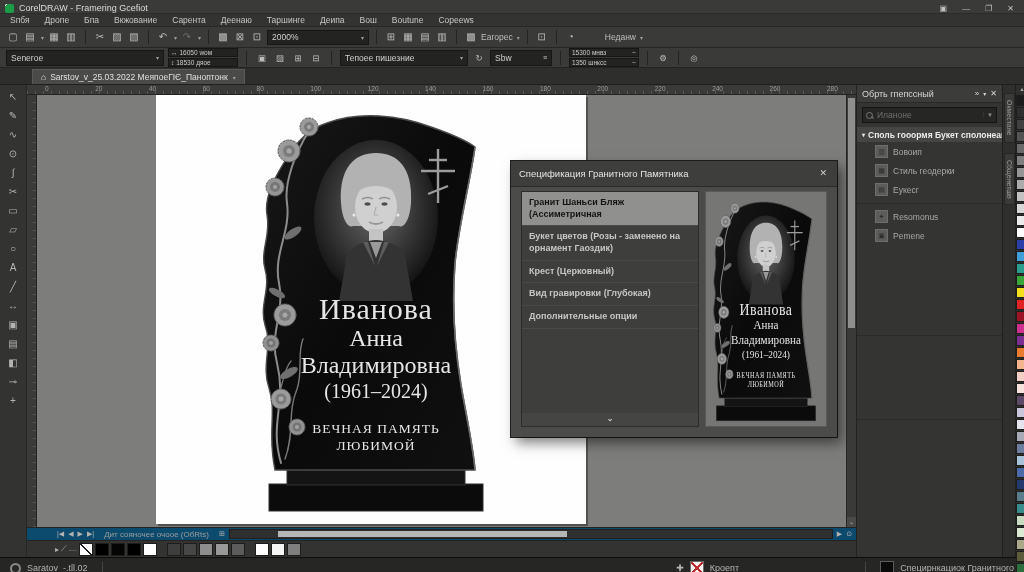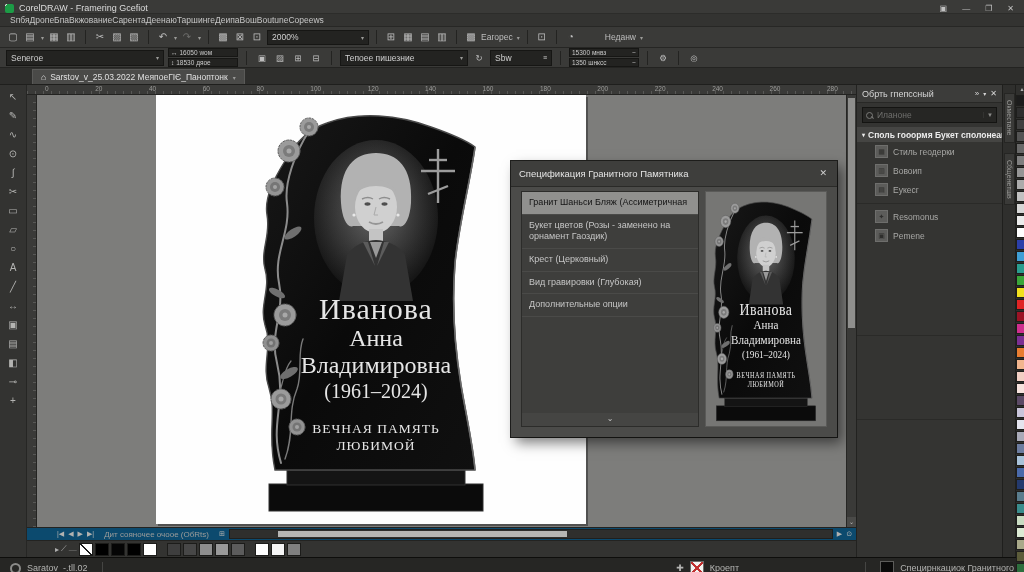--- a/index.html
+++ b/index.html
@@ -8,21 +8,21 @@
        background:#2f2f2d;-webkit-font-smoothing:antialiased;}
   .sep{width:1px;height:14px;background:#232321;margin:0 4px;}
   
   .titlebar{height:13px;background:#3a3a38;display:flex;align-items:flex-end;
             padding:0 5px;font-size:9px;color:#dcdcdc;gap:5px;border-bottom:1px solid #2c2c2a;}
   .corel-logo{width:9px;height:9px;background:#1c9c46;border-radius:2px;flex:none;
               background-image:linear-gradient(135deg,#fff 0 2px,transparent 2px);}
   .titlebar .spacer{flex:1;}
   .winbtn{font-size:8px;color:#c2c2c2;padding:0 5px;}
   .menubar{height:12px;background:#333331;display:flex;align-items:center;
-           gap:0;padding:0 10px;font-size:8.5px;color:#c6c6c6;border-bottom:1px solid #272725;}
+           gap:15px;padding:0 10px;font-size:8.5px;color:#c6c6c6;border-bottom:1px solid #272725;}
   .menu-item{white-space:nowrap;}
   .toolbar{height:20px;background:#3a3a38;display:flex;align-items:center;
            gap:3px;padding:0 6px;font-size:10px;color:#bdbdbd;border-bottom:1px solid #262624;}
   .tbtn{min-width:14px;text-align:center;line-height:16px;}
   .caret{font-size:6px;color:#9a9a98;margin-left:1px;}
   .combo{background:#232321;border:1px solid #161614;height:13px;display:flex;align-items:center;
          justify-content:space-between;padding:0 4px;font-size:8.5px;color:#d0d0d0;}
   .propbar{height:19px;background:#3a3a38;display:flex;align-items:center;gap:4px;
            padding:0 6px;font-size:8.5px;color:#bdbdbd;border-bottom:1px solid #232321;}
   .stack{display:flex;flex-direction:column;gap:1px;}
@@ -58,21 +58,21 @@
                    font-size:6px;color:#c0c0c0;text-align:center;line-height:10px;}
   
   .dialog{position:absolute;left:484px;top:66px;width:326px;height:276px;background:#4b4b49;
           box-shadow:5px 6px 12px rgba(0,0,0,.5),0 0 0 1px #20201e;}
   .dlg-title{height:21px;background:#3e3e3c;border-bottom:1px solid #2a2a28;display:flex;
              align-items:center;padding:2px 8px;font-size:9.5px;color:#e4e4e4;}
   .dlg-title .spacer{flex:1;}
   .dlg-close{font-size:9px;color:#d0d0d0;padding:0 2px;}
   .dlg-body{position:absolute;top:21px;left:0;right:0;bottom:0;}
   .spec-list{position:absolute;left:10px;top:9px;width:176px;bottom:10px;background:#3e3e3c;
-             border:1px solid #2c2c2a;display:flex;flex-direction:column;font-size:9px;}
+             border:1px solid #2c2c2a;display:flex;flex-direction:column;font-size:9px;font-weight:bold;}
   .spec-item{padding:5px 7px;color:#c6c6c6;border-bottom:1px solid #4a4a48;line-height:1.3;}
   .spec-item.selected{background:#90908e;color:#141414;}
   .spec-scroll{margin-top:auto;height:13px;background:#454543;text-align:center;font-size:8px;
                color:#c8c8c8;line-height:11px;}
   .preview-panel{position:absolute;left:194px;top:9px;right:10px;bottom:10px;background:#767674;
                  border:1px solid #5a5a58;display:flex;align-items:center;justify-content:center;}
   
   .docker{width:145px;background:#343432;border-left:1px solid #222220;flex:none;
           display:flex;flex-direction:column;font-size:8.5px;}
   .dk-head{height:17px;background:#3c3c3a;border-bottom:1px solid #282826;display:flex;
@@ -467,26 +467,26 @@
       <div class="dk-search">
         <span class="mag"></span>
         <span>Иланоне</span>
         <span class="f">▼</span>
       </div>
       <div class="dk-treehead">
         <span style="font-size:6px;">▾</span>
         <span>Споль гооормя Букет сполонеамный</span>
       </div>
       <div class="dk-item">
+        <span class="dk-ico">▥</span>
+        <span>Вовоип</span>
+      </div>
+      <div class="dk-item">
         <span class="dk-ico">▦</span>
         <span>Стиль геодерки</span>
-      </div>
-      <div class="dk-item">
-        <span class="dk-ico">▥</span>
-        <span>Вовоип</span>
       </div>
       <div class="dk-item">
         <span class="dk-ico">▤</span>
         <span>Еукесг</span>
       </div>
       <div class="dk-div"></div>
       <div class="dk-item">
         <span class="dk-ico">✦</span>
         <span>Resomonus</span>
       </div>

